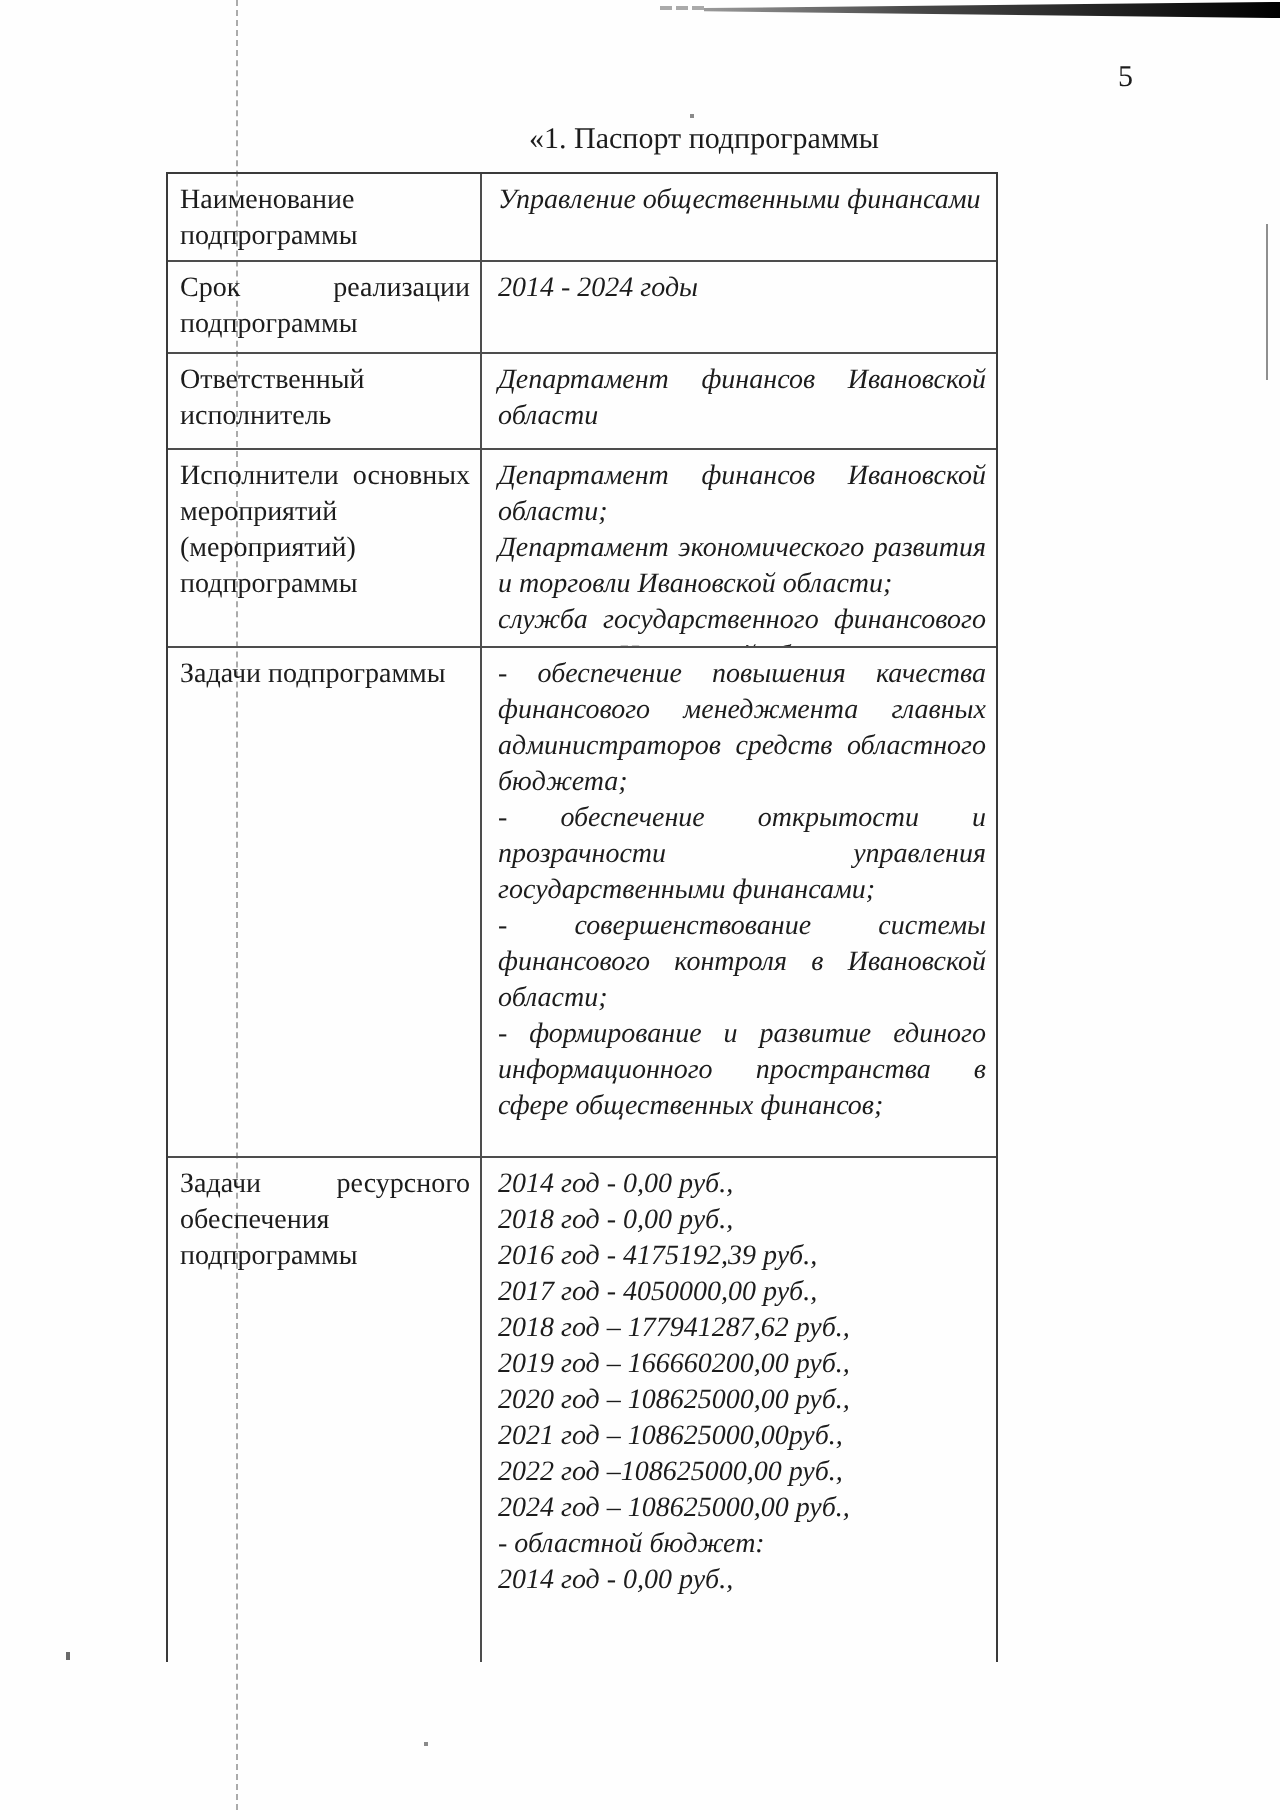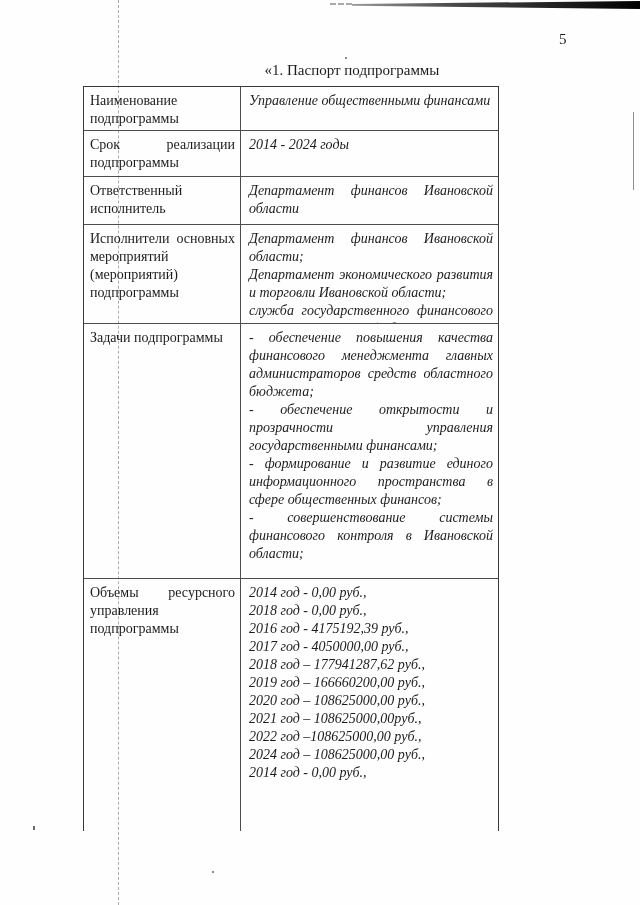--- a/index.html
+++ b/index.html
@@ -158,35 +158,36 @@
           <div class="para">Департамент финансов Ивановской области;</div>
           <div class="para">Департамент экономического развития и торговли Ивановской области;</div>
           <div class="para">служба государственного финансового контроля Ивановской области</div>
         </div>
     </div>
     <div class="tr r5">
       <div class="td label">Задачи подпрограммы</div>
       <div class="td value">
           <div class="para">- обеспечение повышения качества финансового менеджмента главных администраторов средств областного бюджета;</div>
           <div class="para">- обеспечение открытости и прозрачности управления государственными финансами;</div>
+          <div class="para">- совершенствование системы финансового контроля в Ивановской области;</div>
           <div class="para">- формирование и развитие единого информационного пространства в сфере общественных финансов;</div>
-          <div class="para">- совершенствование системы финансового контроля в Ивановской области;</div>
         </div>
     </div>
     <div class="tr r6">
-      <div class="td label">Объемы ресурсного управления подпрограммы</div>
+      <div class="td label">Задачи ресурсного обеспечения подпрограммы</div>
       <div class="td value">
           <div class="para">2014 год - 0,00 руб.,</div>
           <div class="para">2018 год - 0,00 руб.,</div>
           <div class="para">2016 год - 4175192,39 руб.,</div>
           <div class="para">2017 год - 4050000,00 руб.,</div>
           <div class="para">2018 год – 177941287,62 руб.,</div>
           <div class="para">2019 год – 166660200,00 руб.,</div>
           <div class="para">2020 год – 108625000,00 руб.,</div>
           <div class="para">2021 год – 108625000,00руб.,</div>
           <div class="para">2022 год –108625000,00 руб.,</div>
           <div class="para">2024 год – 108625000,00 руб.,</div>
+          <div class="para">- областной бюджет:</div>
           <div class="para">2014 год - 0,00 руб.,</div>
         </div>
     </div>
   </div>
 
 </div>
 
 </body></html>

